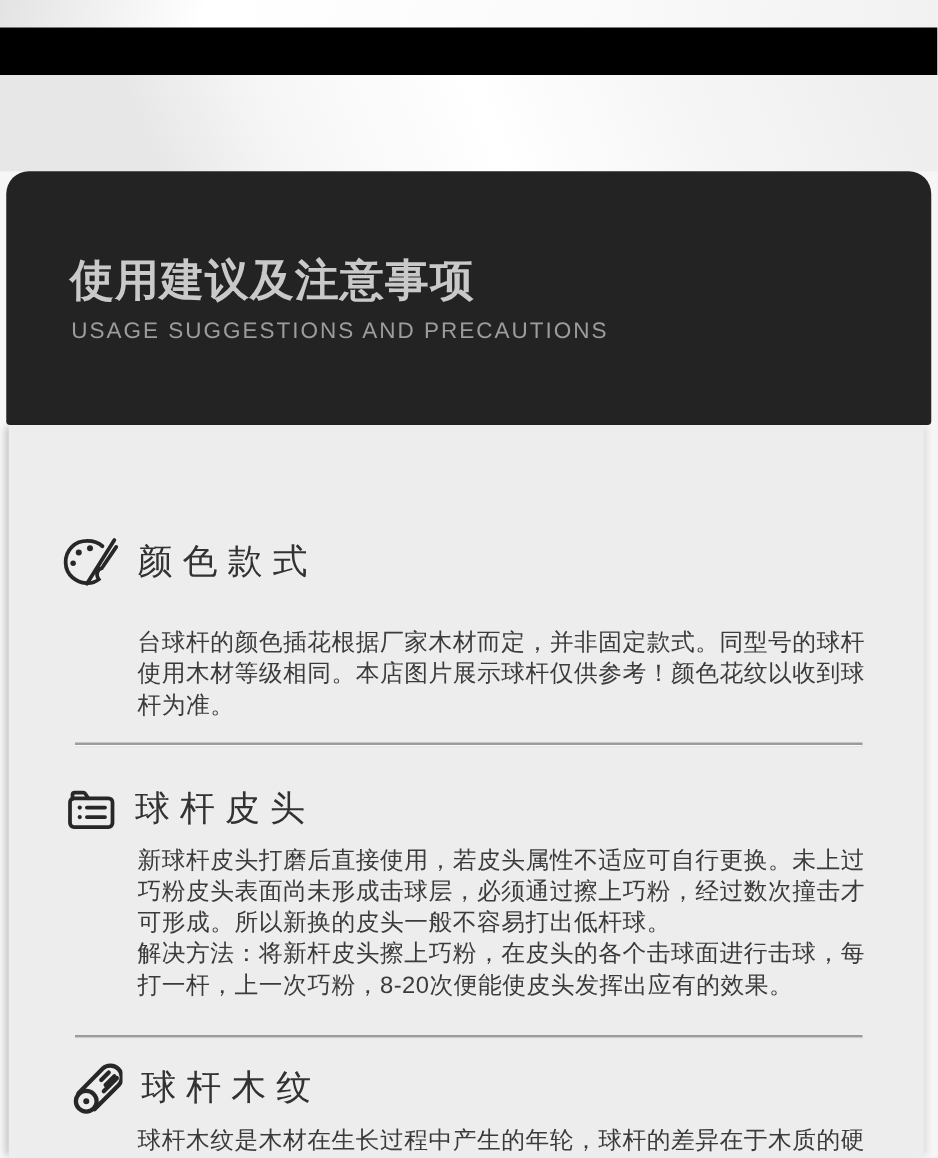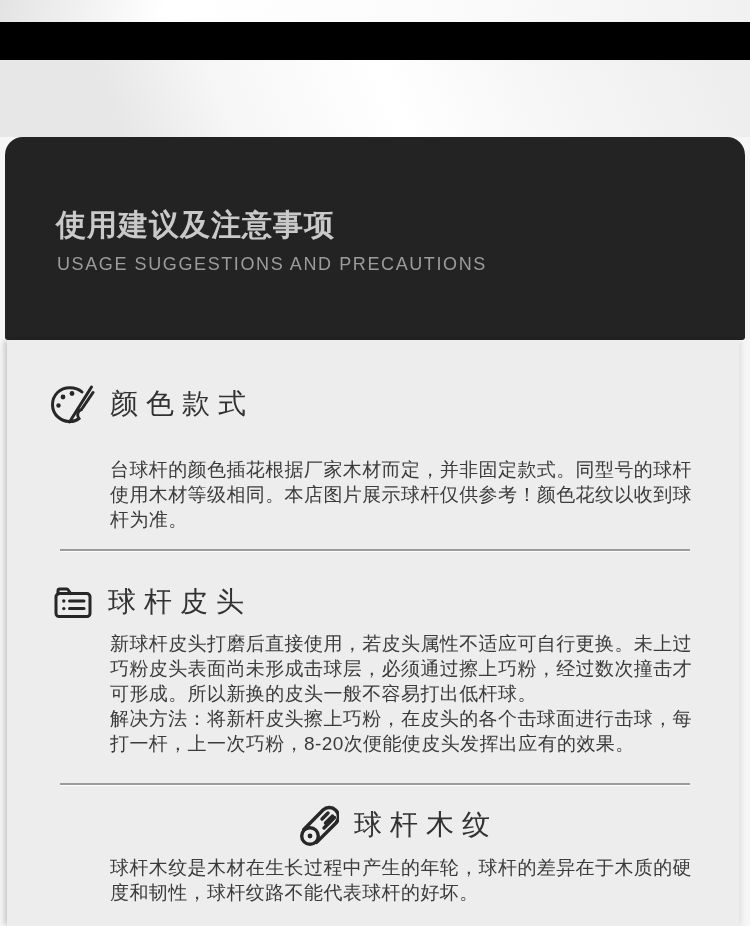--- a/index.html
+++ b/index.html
@@ -7,32 +7,32 @@
   .page{position:relative;width:750px;height:926px;overflow:hidden;background:#f6f6f6;}
 
   
   .top-strip{height:22px;background:linear-gradient(105deg,#d9d9d9 -8%,#ffffff 22%,#fbfbfb 60%,#f1f1f1 100%);}
   .top-black-bar{height:38px;background:#000;}
   .header-gap{height:77px;background:linear-gradient(68deg,#e7e7e7 16%,#f6f6f6 30%,#ffffff 52%,#f6f6f6 72%,#eeeeee 96%);}
 
   
   .header-card{margin:0 5px;height:203px;background:#232323;border-radius:18px 18px 3px 3px;
                padding:66px 0 0 51px;box-sizing:border-box;}
-  .header-title{font-size:30px;line-height:44px;font-weight:bold;color:#c9c9c9;letter-spacing:1px;margin:0;}
+  .header-title{font-size:35px;line-height:44px;font-weight:bold;color:#c9c9c9;letter-spacing:1px;margin:0;}
   .header-subtitle{font-size:18px;line-height:18px;color:#9c9c9c;letter-spacing:1.6px;margin:8px 0 0 1px;}
 
   
   .content-card{margin:0 11px 0 7px;height:586px;background:#ededed;box-sizing:border-box;
-                padding-top:43px;
+                padding-top:88px;
                 box-shadow:-4px 0 5px -1px rgba(0,0,0,0.18),4px 0 5px -1px rgba(0,0,0,0.08);}
 
   .sec-header{display:flex;align-items:center;gap:15px;}
   .sec-header.s1{margin-left:41px;height:42px;}
   .sec-header.s2{margin-left:46px;height:36px;margin-top:32px;}
-  .sec-header.s3{margin-left:51px;height:46px;margin-top:16px;justify-content:center;}
+  .sec-header.s3{margin-left:51px;height:46px;margin-top:16px;}
   .sec-title{font-size:28px;color:#323232;letter-spacing:8px;white-space:nowrap;}
 
   .sec-body{font-size:19px;line-height:25px;color:#3b3b3b;letter-spacing:0.4px;
             margin:0 47px 0 103px;width:582px;white-space:pre-line;text-align:justify;}
   .sec-body.b1{margin-top:32px;}
   .sec-body.b2{margin-top:11px;}
   .sec-body.b3{margin-top:7px;}
 
   .divider{height:2px;background:#9b9b9b;border:0;border-bottom:1px solid #fdfdfd;margin:0 49px 0 53px;}
   .divider.d1{margin-top:17px;}

